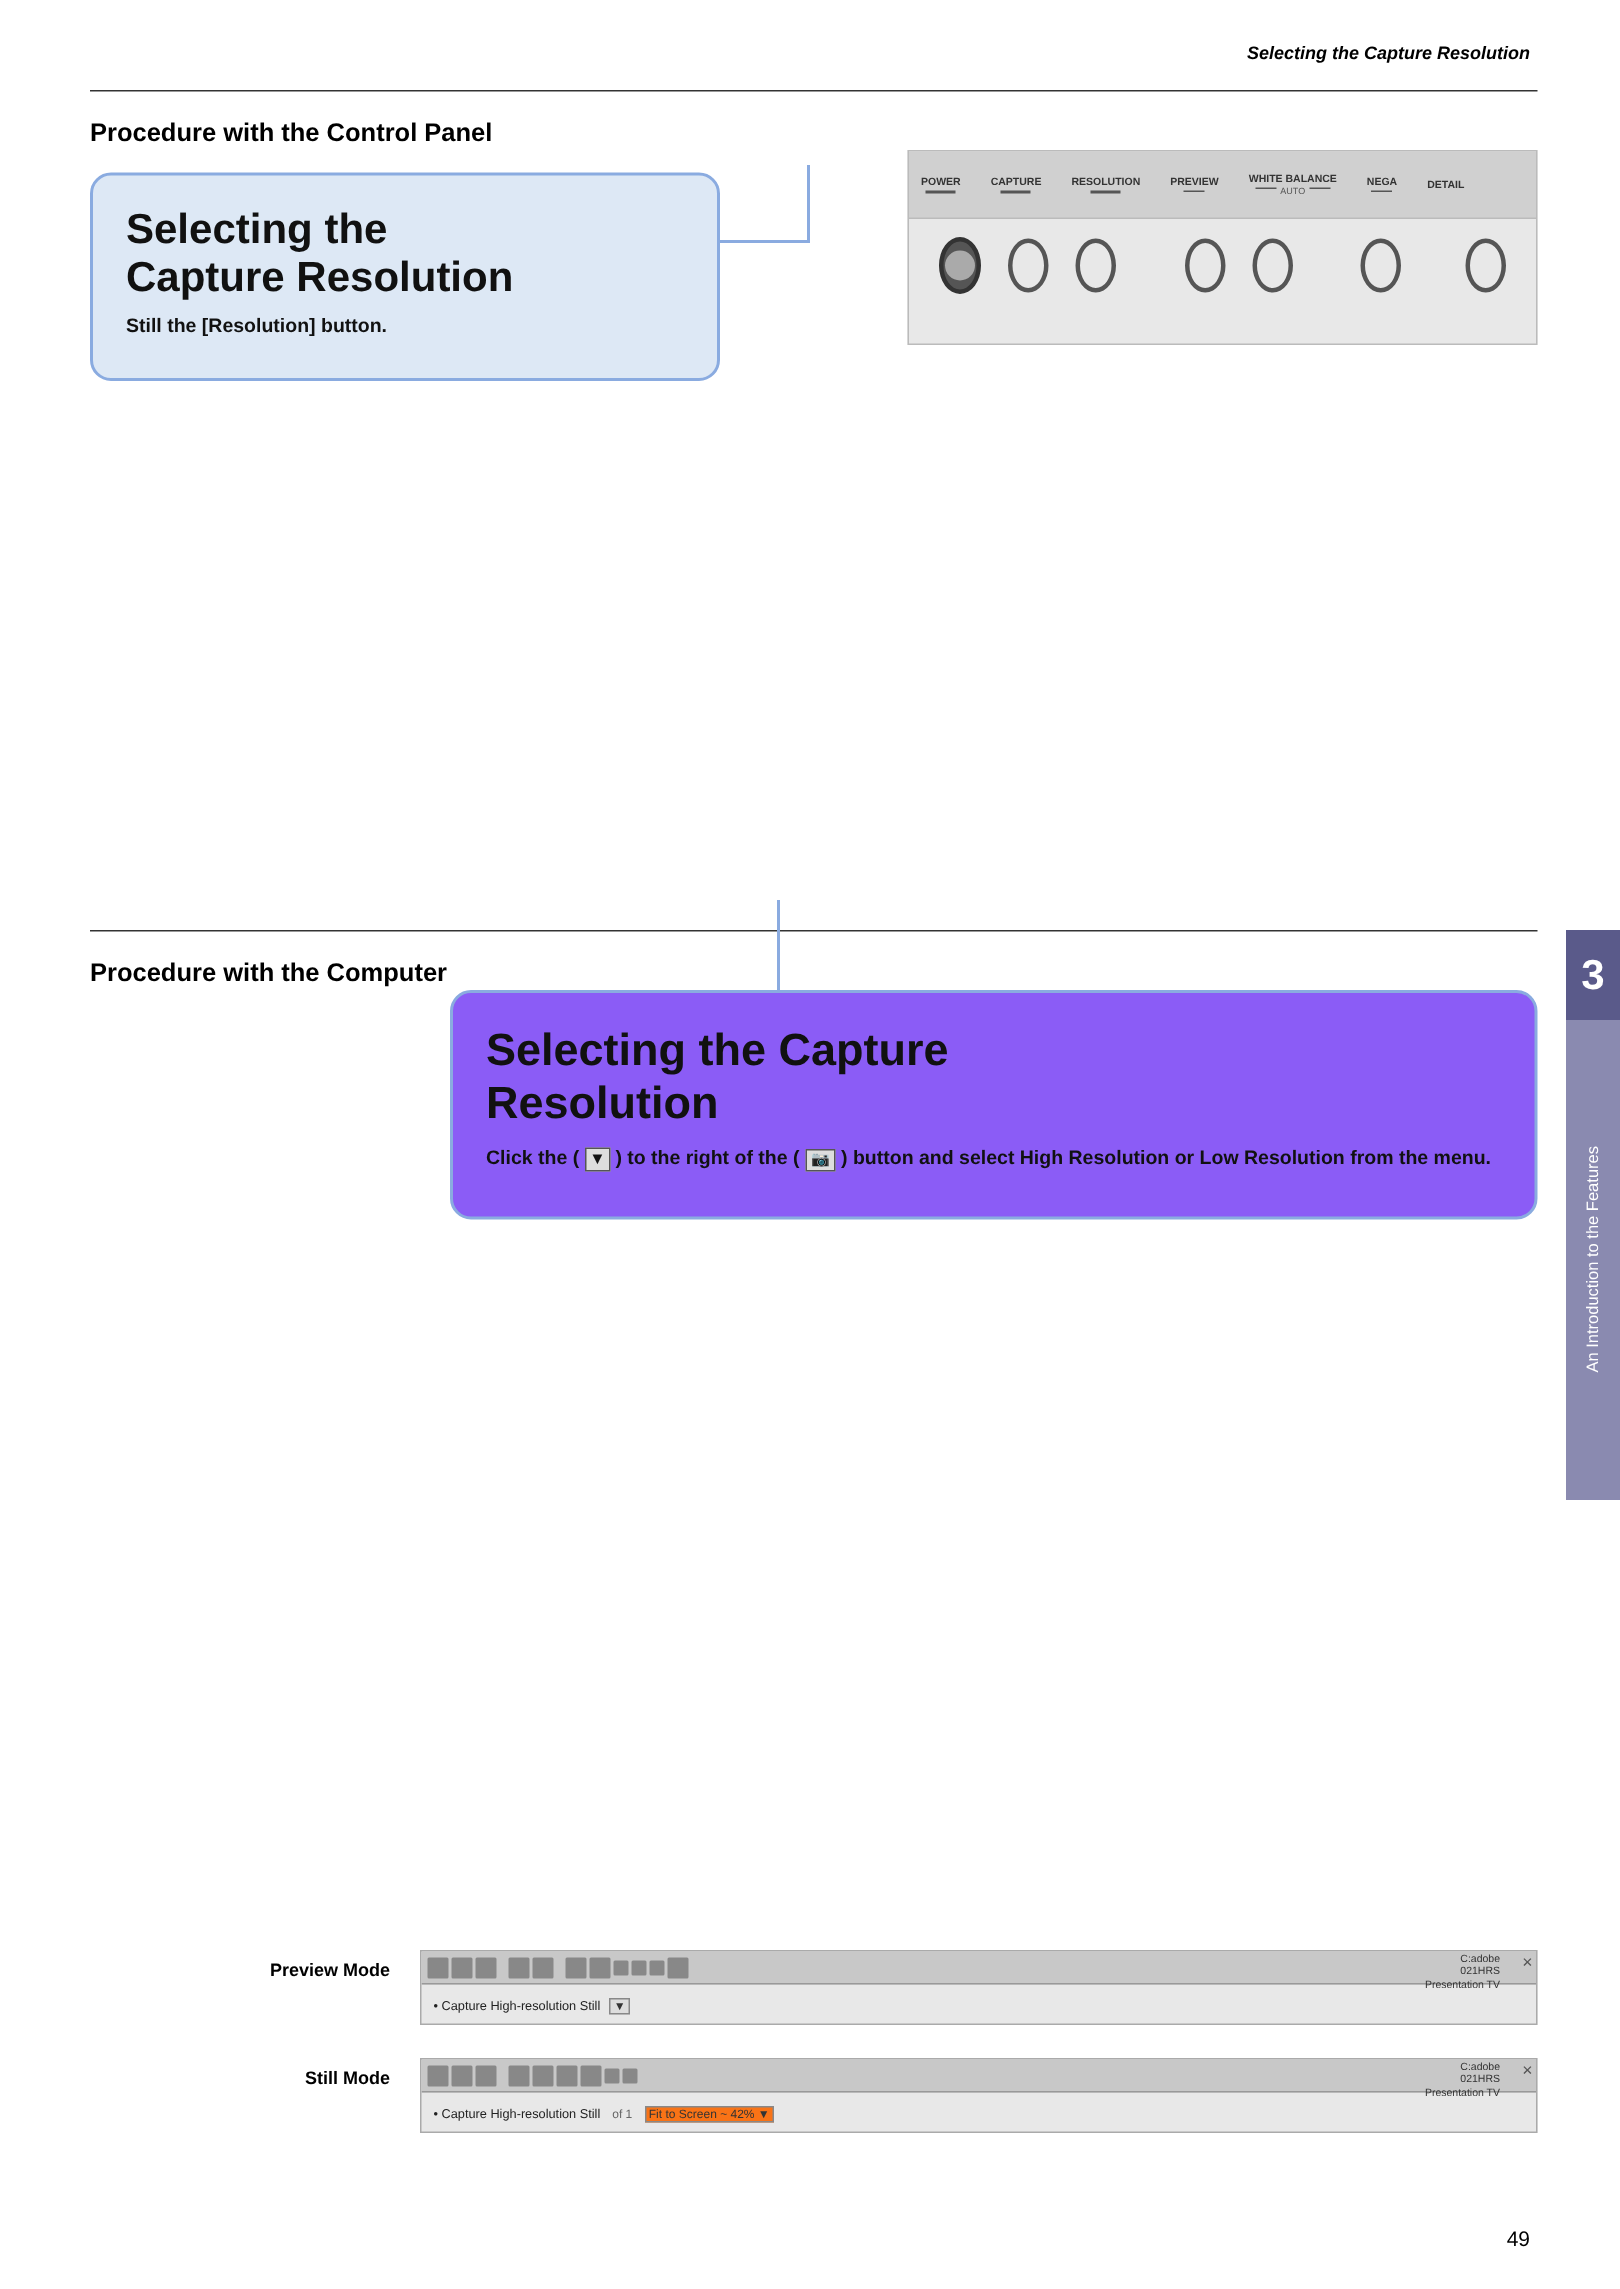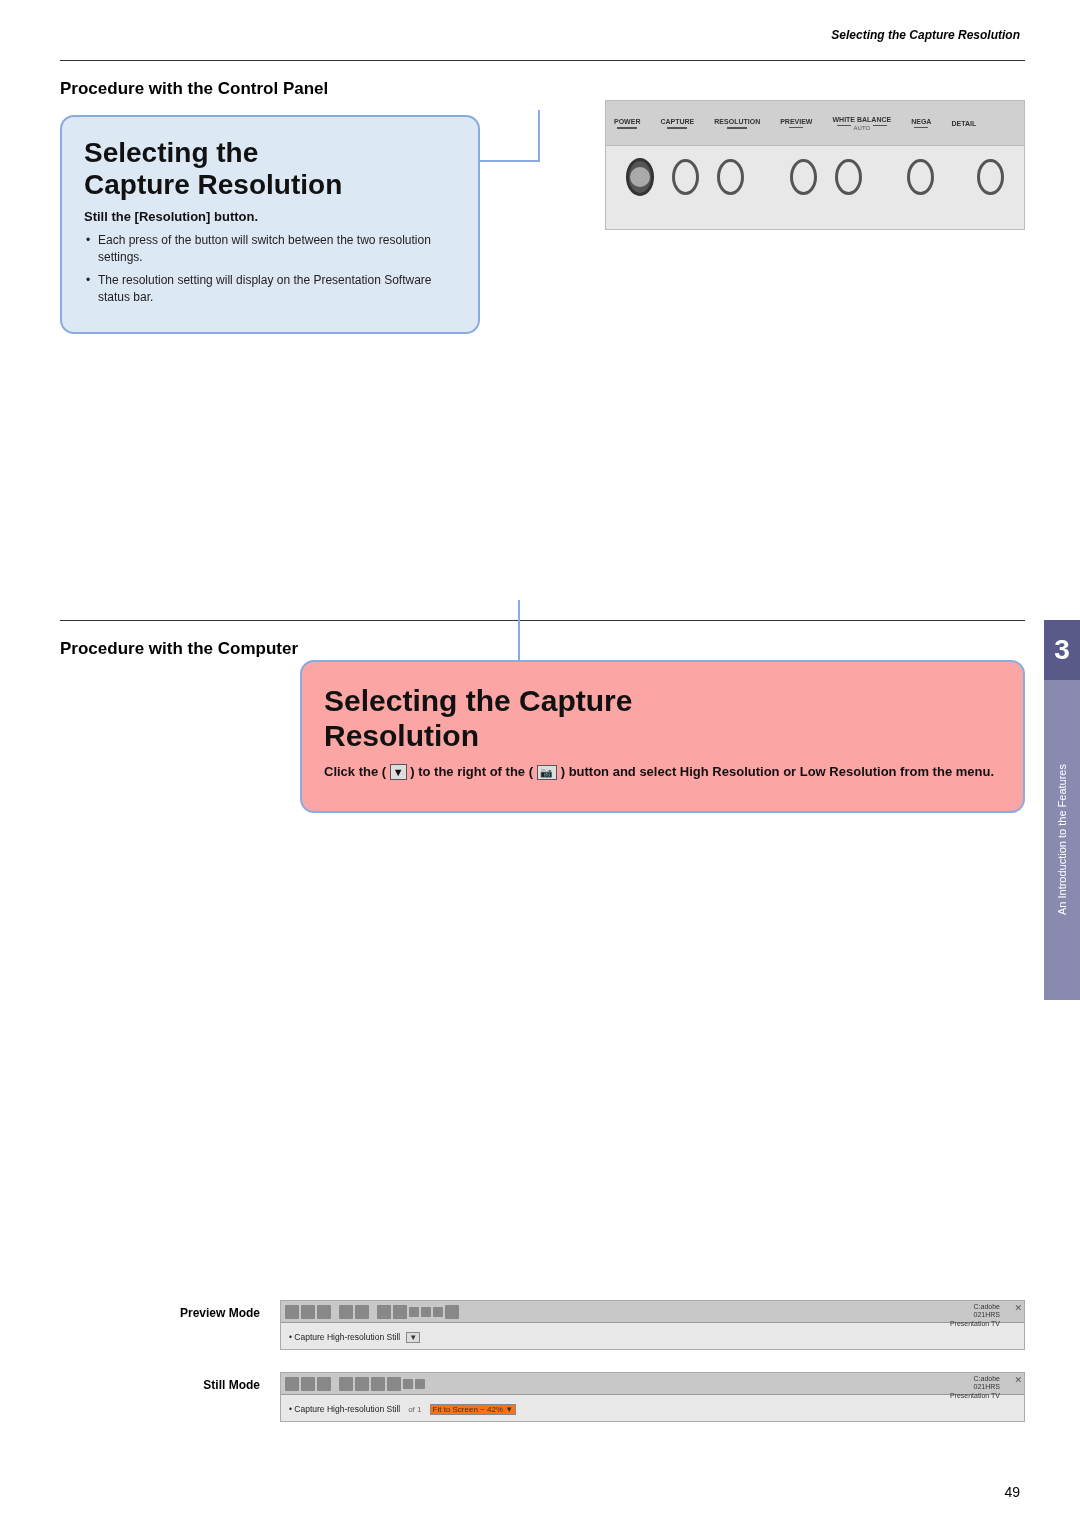--- a/index.html
+++ b/index.html
@@ -242,21 +242,21 @@
       left: 0;
       right: 0;
     }
 
     
     .callout-box-2 {
       position: absolute;
       top: 40px;
       left: 240px;
       right: 0;
-      background: #fca5a5;
+      background: #8b5cf6;
       border: 2px solid #8aabe0;
       border-radius: 14px;
       padding: 22px 22px 20px 22px;
     }
     .callout-title-large2 {
       font-size: 30px;
       font-weight: bold;
       margin-bottom: 10px;
       line-height: 1.15;
       color: #111;
@@ -439,24 +439,20 @@
 
     <div class="connector-vertical"></div>
     <div class="connector-line"></div>
 
     <div class="callout-box-1">
       <div class="callout-title-large">
         <span>Selecting the</span><br>
         <span>Capture Resolution</span>
       </div>
       <div class="callout-subtitle">Still the [Resolution] button.</div>
-      <ul class="callout-bullets">
-        <li>Each press of the button will switch between the two resolution settings.</li>
-        <li>The resolution setting will display on the Presentation Software status bar.</li>
-      </ul>
     </div>
   </div>
 
   <div class="section2">
     <hr class="section-rule">
     <div class="section-heading">Procedure with the Computer</div>
 
     <div class="connector2-vertical"></div>
 
     <div class="callout-box-2">

